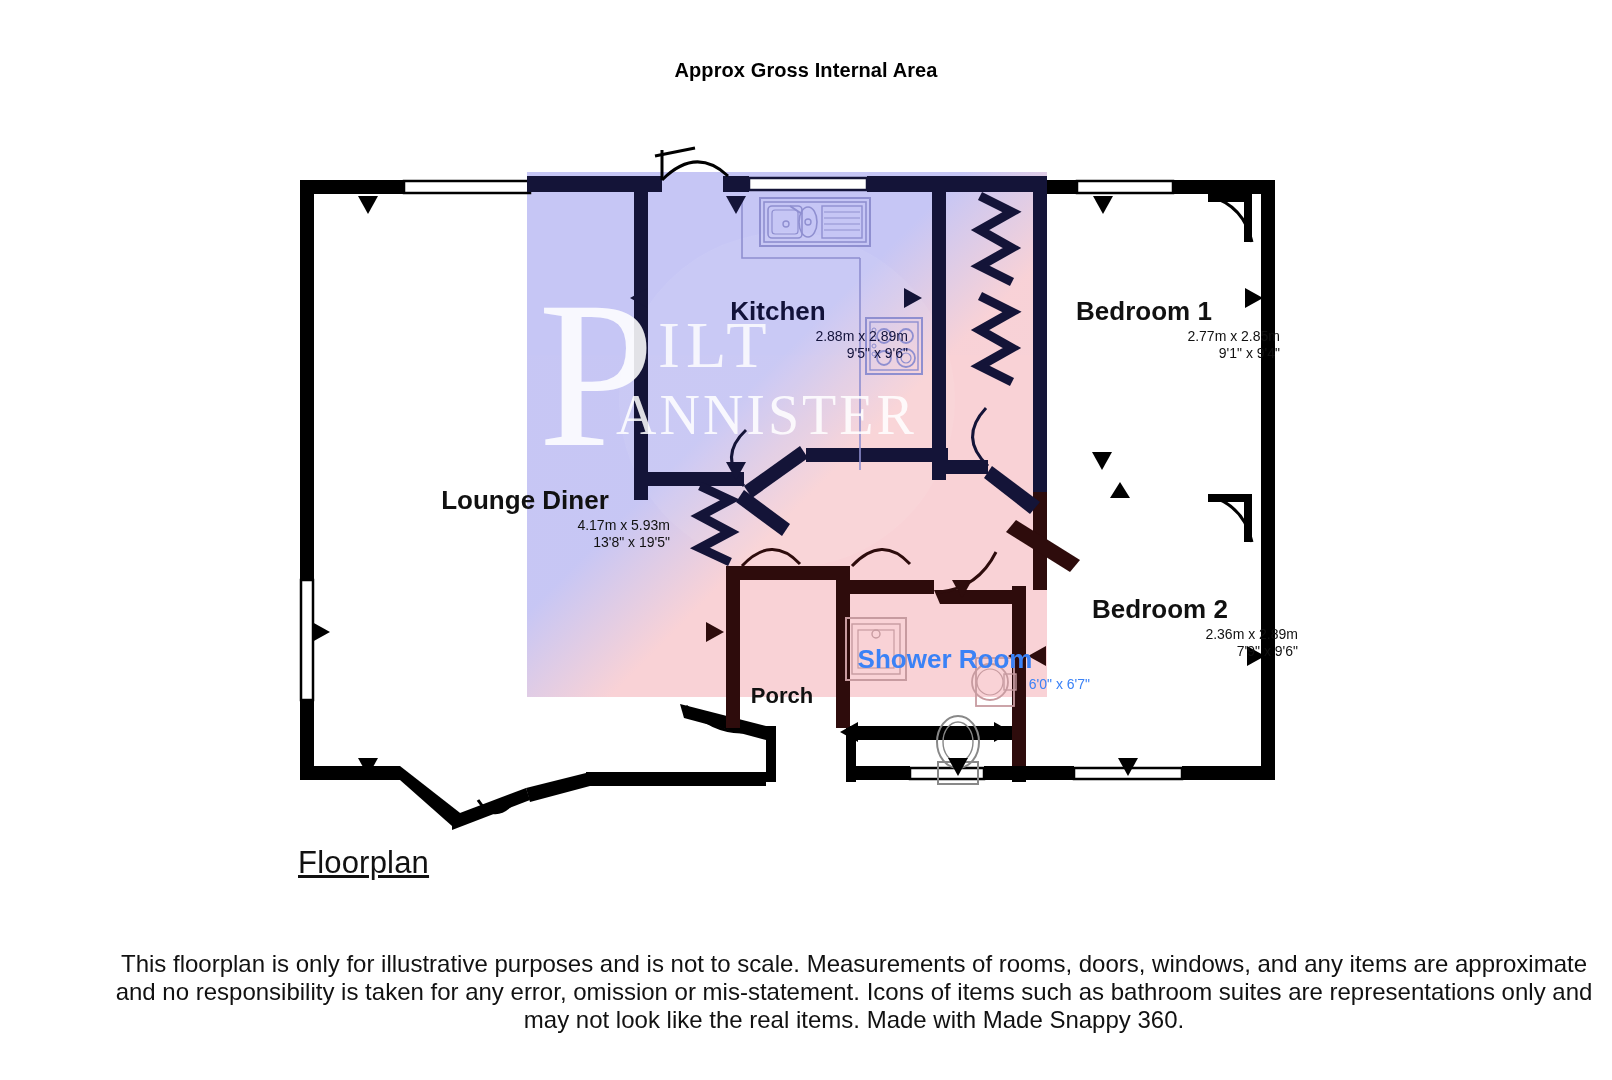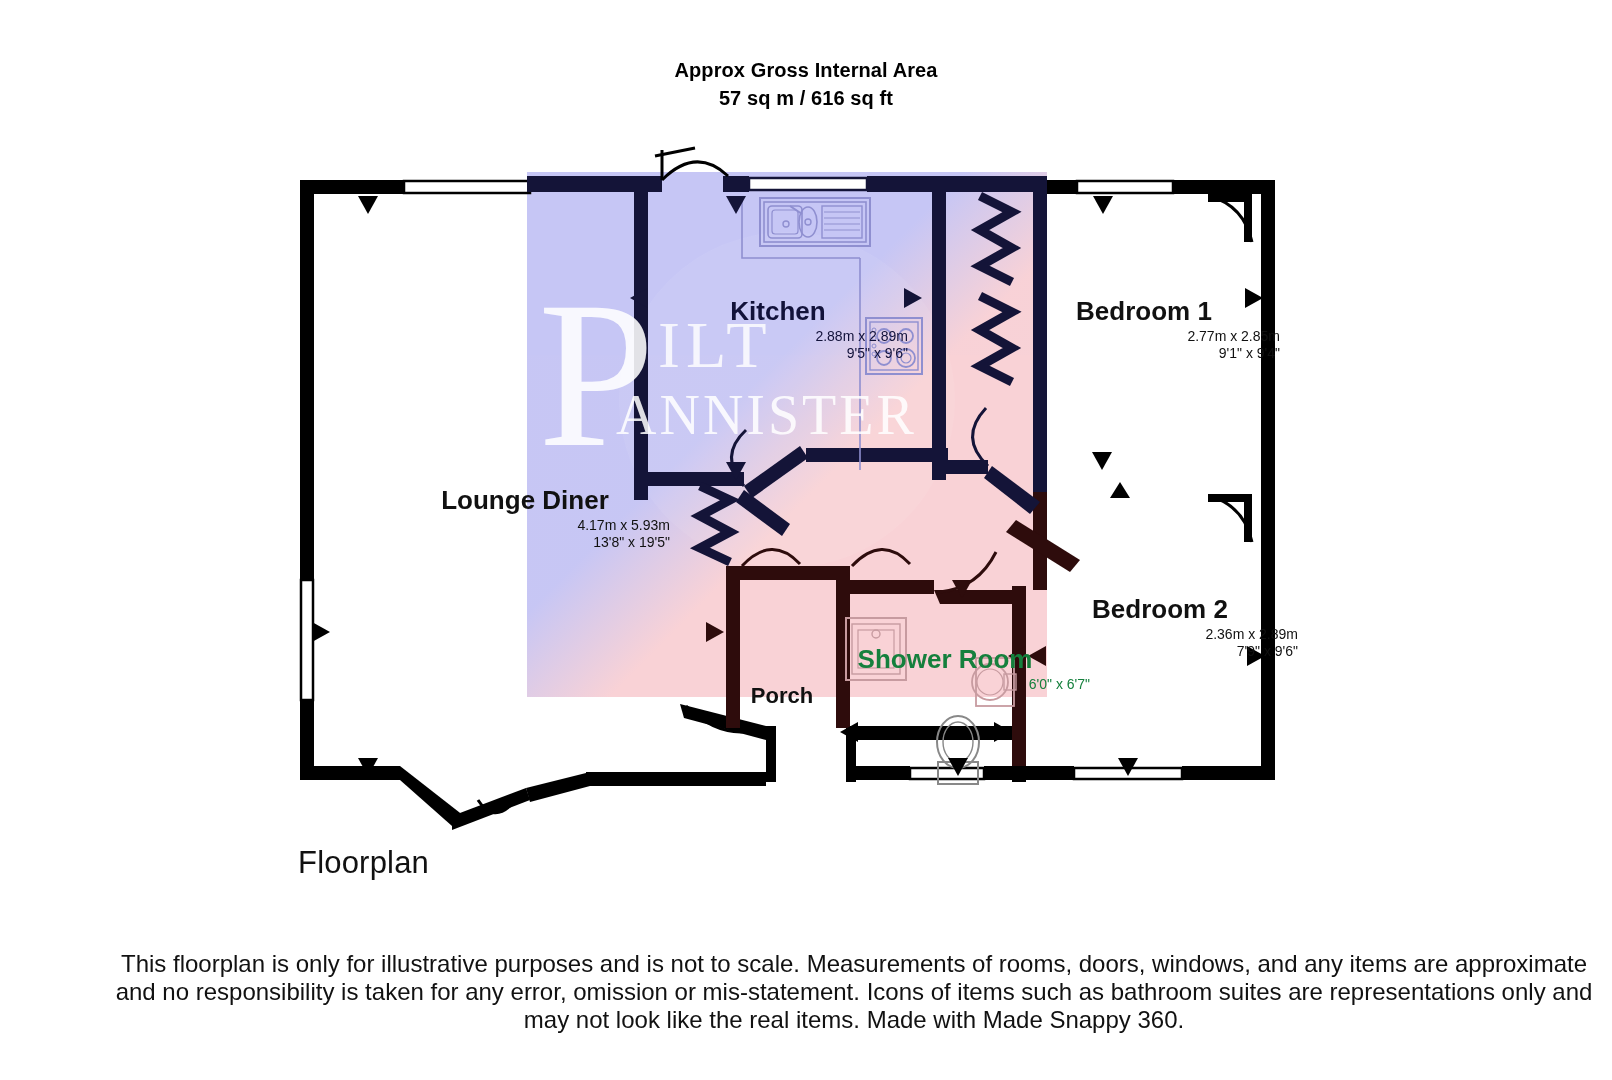--- a/index.html
+++ b/index.html
@@ -56,39 +56,40 @@
     color: #111;
   }
   .room-label .dim {
     display: block;
     font-size: 14px;
     color: #111;
     font-weight: 400;
     text-align: right;
   }
   .room-label.dark .name,
-  .room-label.dark .dim { color: #15803d; }
+  .room-label.dark .dim { color: #3b82f6; }
   .room-label.blue .name,
   .room-label.blue .dim { color: #12123a; }
 
   .label-kitchen   { left: 648px; top: 296px; width: 260px; }
   .label-bed1      { left: 1008px; top: 296px; width: 272px; }
   .label-lounge    { left: 380px; top: 485px; width: 290px; }
   .label-bed2      { left: 1022px; top: 594px; width: 276px; }
   .label-shower    { left: 800px; top: 644px; width: 290px; }
   .label-porch     { left: 712px; top: 683px; width: 140px; }
   .label-porch .name { font-size: 22px; }
 
   .floorplan-title {
     position: absolute;
     left: 298px;
     top: 845px;
     font-size: 31px;
     color: #111;
     letter-spacing: .2px;
+    text-decoration: underline;
   }
   
   .disclaimer {
     position: absolute;
     left: 0;
     top: 950px;
     width: 1612px;
     text-align: center;
     font-size: 24px;
     line-height: 28px;
@@ -135,21 +136,20 @@
     color: rgba(255,255,255,0.86);
   }
 </style>
 </head>
 <body>
 
 <div class="stage">
 
   <div class="header">
     <span class="ln">Approx Gross Internal Area</span>
-    <span class="ln">57 sq m / 616 sq ft</span>
   </div>
 
   <svg class="plan" width="1612" height="1080" viewBox="0 0 1612 1080">
 
     <defs>
       <clipPath id="clipTint">
         <rect x="527" y="172" width="520" height="525"></rect>
       </clipPath>
       <linearGradient id="gradSplit" x1="0" y1="0" x2="1" y2="1">
         <stop offset="0.42" stop-color="#c6c6f5"></stop>

